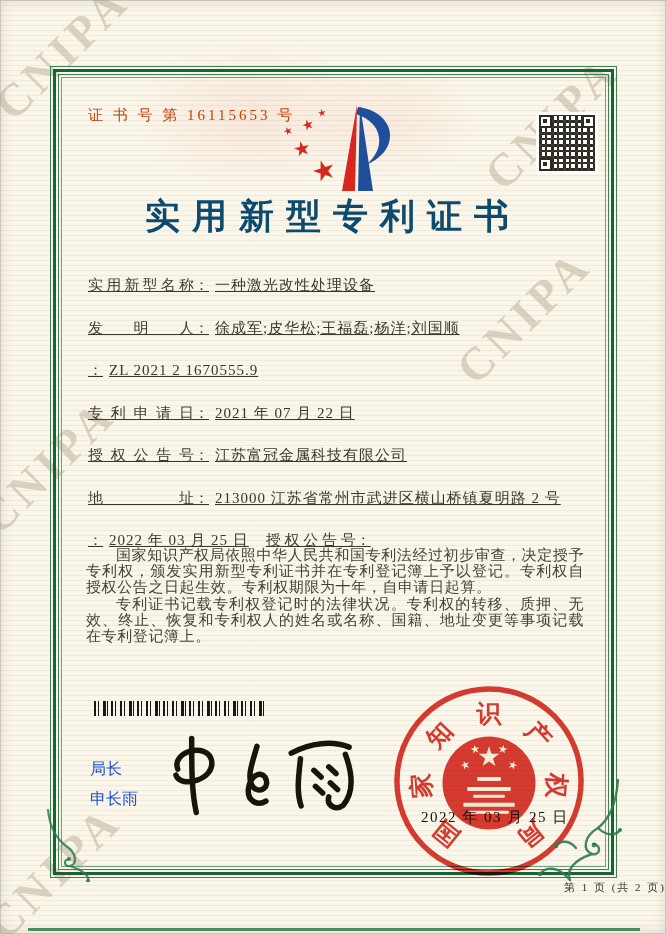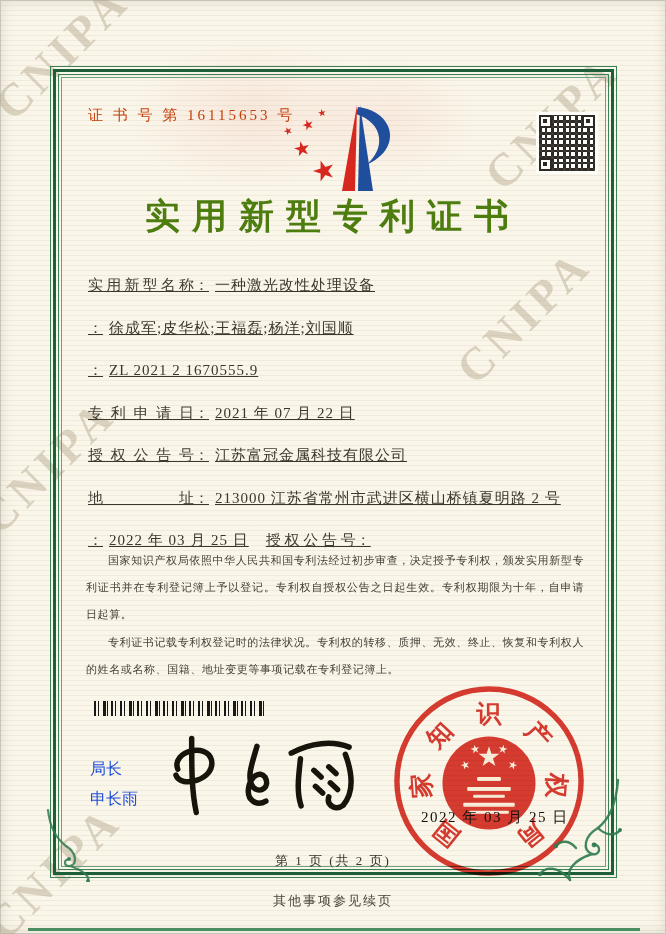--- a/index.html
+++ b/index.html
@@ -43,49 +43,49 @@
   .qr-inner{position:relative;width:100%;height:100%;
     background:
       repeating-linear-gradient(90deg,#17140f 0 3px,transparent 3px 6px,#17140f 6px 8px,transparent 8px 12px),
       repeating-linear-gradient(0deg,#17140f 0 3px,transparent 3px 7px,#17140f 7px 9px,transparent 9px 12px);
     background-blend-mode:screen;opacity:.9;}
   .finder{position:absolute;width:13px;height:13px;border:2.5px solid #17140f;background:#fdfdfa;box-sizing:border-box;}
   .finder::after{content:"";position:absolute;left:2px;top:2px;width:4px;height:4px;background:#17140f;}
   .finder.tl{left:0;top:0}.finder.tr{right:0;top:0}.finder.bl{left:0;bottom:0}
 
   .title{position:absolute;left:0;top:193px;width:100%;text-align:center;
-    font-size:35px;font-weight:bold;letter-spacing:12px;color:#4d7c0f;}
+    font-size:35px;font-weight:bold;letter-spacing:12px;color:#0c4a6e;}
 
   .fields{position:absolute;left:88px;top:271px;width:500px;font-size:15px;text-decoration:underline;}
   .frow{display:flex;align-items:baseline;margin-bottom:14.5px;line-height:28px;white-space:nowrap;}
   .flabel{display:inline-block;width:106px;text-align:justify;text-align-last:justify;color:#403b33;}
   .flabel.g2{width:90px;margin-left:17px;}
   .fcolon{margin-right:6px;color:#403b33;}
   .fvalue{letter-spacing:1px;color:#3c372e;}
 
-  .paras{position:absolute;left:86px;top:547px;width:498px;font-size:11px;line-height:27px;
+  .paras{position:absolute;left:86px;top:547px;width:498px;font-size:15px;line-height:16px;
     text-align:justify;color:#46413a;letter-spacing:.6px;}
   .paras p{margin:0 0 1px 0;text-indent:2em;}
 
   .barcode{position:absolute;left:94px;top:701px;width:172px;height:15px;
     background:repeating-linear-gradient(90deg,
       #181818 0 2px, transparent 2px 4px,
       #181818 4px 5px, transparent 5px 9px,
       #181818 9px 12px, transparent 12px 13px,
       #181818 13px 14px, transparent 14px 17px,
       #181818 17px 19px, transparent 19px 21px,
       #181818 21px 22px, transparent 22px 26px);}
 
   .director{position:absolute;left:90px;top:754px;font-size:16px;color:#1d4ed8;line-height:30px;}
   .signature{position:absolute;left:162px;top:730px;transform:rotate(-2deg);}
 
   .seal{position:absolute;left:390px;top:682px;opacity:.9;mix-blend-mode:multiply;}
   .seal-date{position:absolute;left:421px;top:808px;font-size:15px;letter-spacing:1.5px;color:#15130f;z-index:4;}
 
-  .page-info{position:absolute;left:0;top:852px;width:100%;text-align:center;font-size:13px;letter-spacing:2px;color:#39342c;}
+  .page-info{position:absolute;left:0;top:880px;width:100%;text-align:right;font-size:11px;letter-spacing:2px;color:#39342c;}
   .footer-note{position:absolute;left:0;top:892px;width:100%;text-align:center;font-size:13px;letter-spacing:2px;color:#4a453c;}
 </style>
 </head>
 <body>
 
 <div class="page">
 
   <div class="ghost g1"></div>
   <div class="ghost g2"></div>
 
@@ -160,20 +160,21 @@
 
   <div class="title">实用新型专利证书</div>
 
   <div class="fields">
     <div class="frow">
       <span class="flabel">实用新型名称</span>
         <span class="fcolon">：</span>
         <span class="fvalue">一种激光改性处理设备</span>
     </div>
     <div class="frow">
+      <span class="flabel">发明人</span>
         <span class="fcolon">：</span>
         <span class="fvalue">徐成军;皮华松;王福磊;杨洋;刘国顺</span>
     </div>
     <div class="frow">
         <span class="fcolon">：</span>
         <span class="fvalue">ZL 2021 2 1670555.9</span>
     </div>
     <div class="frow">
       <span class="flabel">专利申请日</span>
         <span class="fcolon">：</span>
@@ -247,15 +248,14 @@
         <rect x="78" y="106" width="44" height="4" rx="1"></rect>
         <rect x="84" y="114" width="32" height="3" rx="1"></rect>
         <rect x="74" y="122" width="52" height="4" rx="1"></rect>
         <rect x="80" y="130" width="40" height="3" rx="1"></rect>
       </g>
     </g>
   </svg>
   <div class="seal-date">2022 年 03 月 25 日</div>
 
   <div class="page-info">第 1 页 (共 2 页)</div>
-  <div class="footer-note">其他事项参见续页</div>
 
 </div>
 
 </body></html>

